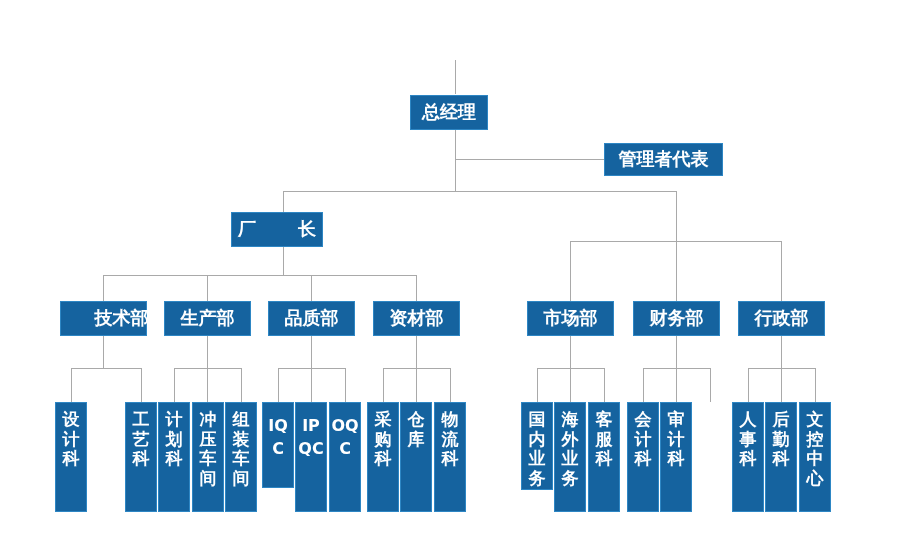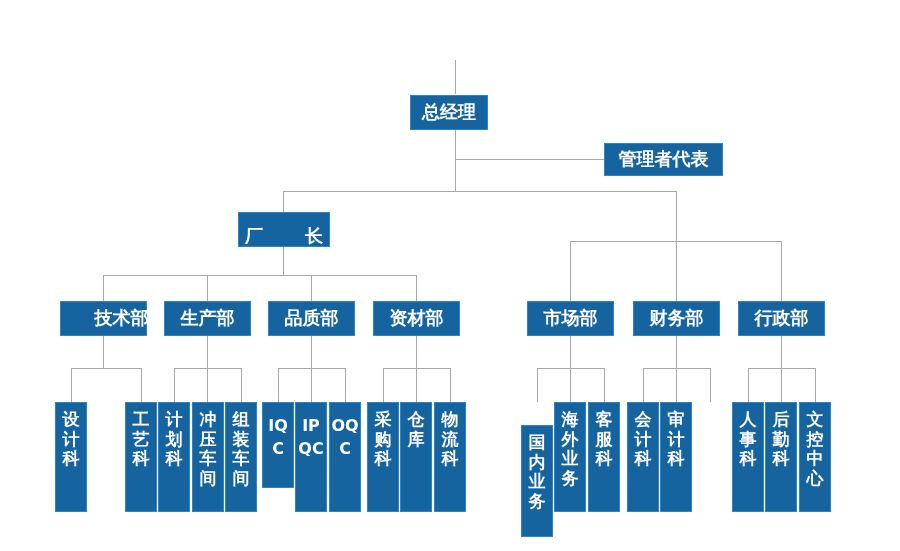--- a/index.html
+++ b/index.html
@@ -138,21 +138,21 @@
 
 
   <div class="node h" style="left:410px;top:95px;width:78px;height:35px;">
     <span class="txt">总经理</span>
   </div>
 
   <div class="node h" style="left:604px;top:143px;width:119px;height:33px;">
     <span class="txt">管理者代表</span>
   </div>
 
-  <div class="node h wide" style="left:238px;top:212px;width:92px;height:35px;align-items:flex-end;">
+  <div class="node h wide" style="left:231px;top:212px;width:92px;height:35px;">
     <span class="txt">厂　长</span>
   </div>
 
   <div class="node h" style="left:60px;top:301px;width:87px;height:35px;padding-left:36px;">
     <span class="txt">技术部</span>
   </div>
   <div class="node h" style="left:268px;top:301px;width:87px;height:35px;">
     <span class="txt">品质部</span>
   </div>
   <div class="node h" style="left:164px;top:301px;width:87px;height:35px;">
@@ -201,21 +201,21 @@
   <div class="node v" style="left:367px;top:402px;width:32px;height:110px;">
     <span class="txt">采购科</span>
   </div>
   <div class="node v" style="left:400px;top:402px;width:32px;height:110px;">
     <span class="txt">仓库</span>
   </div>
   <div class="node v" style="left:434px;top:402px;width:32px;height:110px;">
     <span class="txt">物流科</span>
   </div>
 
-  <div class="node v" style="left:521px;top:402px;width:32px;height:112px;margin-top:23px;">
+  <div class="node v" style="left:521px;top:402px;width:32px;height:88px;">
     <span class="txt">国内业务</span>
   </div>
   <div class="node v" style="left:554px;top:402px;width:32px;height:110px;">
     <span class="txt">海外业务</span>
   </div>
   <div class="node v" style="left:588px;top:402px;width:32px;height:110px;">
     <span class="txt">客服科</span>
   </div>
 
   <div class="node v" style="left:627px;top:402px;width:32px;height:110px;">

